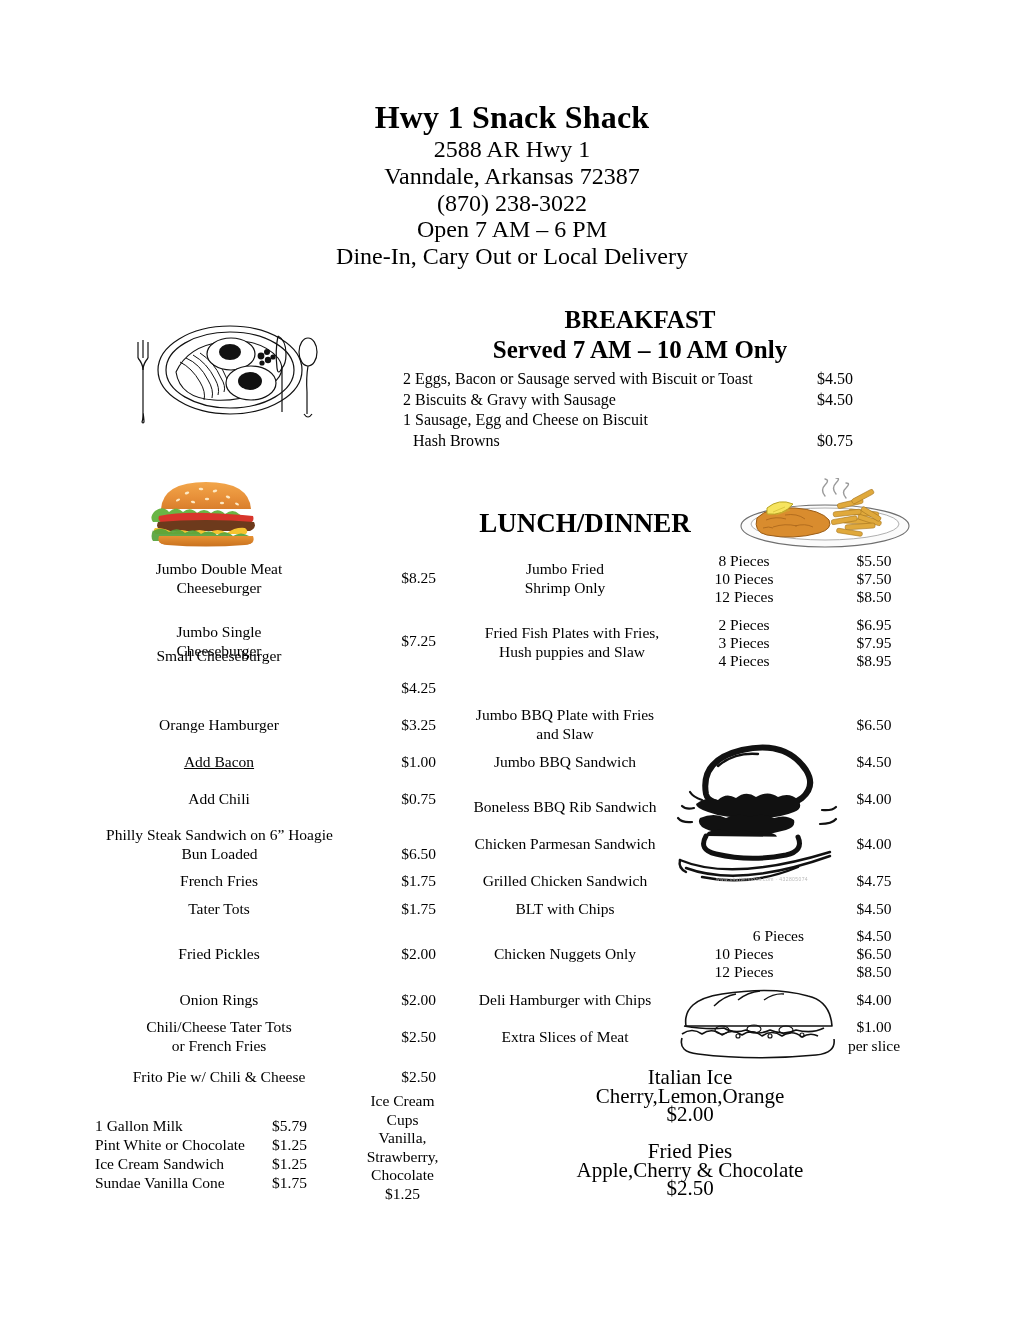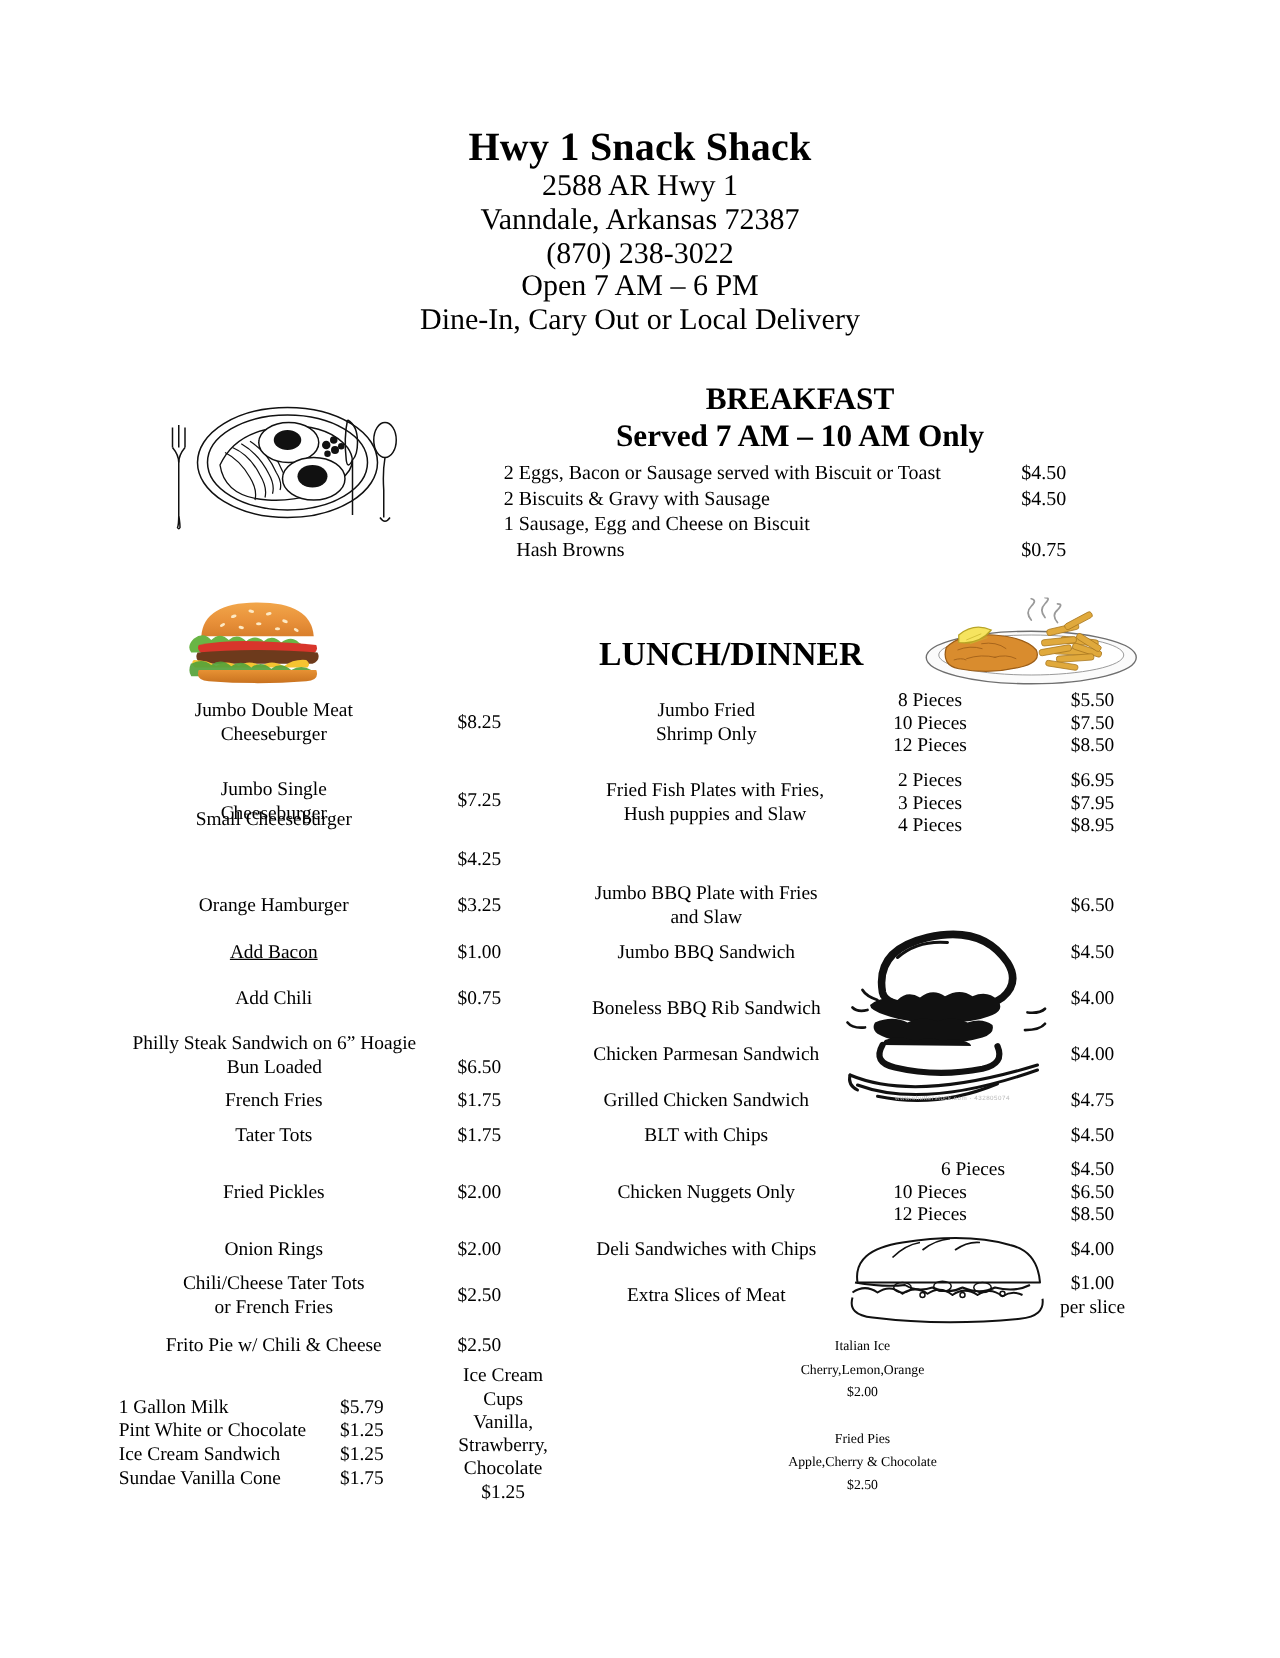--- a/index.html
+++ b/index.html
@@ -88,21 +88,21 @@
   
   .cell {
     position: absolute;
     font-size: 15.5px;
     line-height: 18.5px;
   }
   .cell.ctr { text-align: center; }
 
   
   .col-l-name { width: 270px; left: 84px; text-align: center; }
-  .col-l-price { width: 70px; left: 366px; text-align: left; }
+  .col-l-price { width: 70px; left: 366px; text-align: right; }
 
   
   .col-m-name { width: 250px; left: 440px; text-align: center; }
   
   .col-pieces { width: 120px; left: 684px; text-align: center; }
   
   .col-r-price { width: 80px; left: 834px; text-align: center; }
 
   
   .dairy {
@@ -125,21 +125,21 @@
     text-align: center;
     font-size: 15.5px;
     line-height: 18.6px;
   }
 
   
   .dessert {
     position: absolute;
     width: 260px;
     text-align: center;
-    font-size: 11px;
+    font-size: 21px;
     line-height: 18.6px;
   }
   .dessert.italian-ice { left: 560px; top: 1068px; }
   .dessert.fried-pies { left: 560px; top: 1142px; }
 
   
   .art { position: absolute; }
 
   .art-breakfast { left: 118px; top: 300px; width: 220px; height: 135px; }
   .art-burger    { left: 145px; top: 473px; width: 122px; height: 75px; }
@@ -437,21 +437,21 @@
 <div class="cell ctr col-r-price" style="top:900px;">$4.50</div>
 
 <div class="cell ctr col-m-name" style="top:945px;">Chicken Nuggets Only</div>
 <div class="cell ctr col-pieces" style="top:927px;text-align:right;">6 Pieces</div>
 <div class="cell ctr col-pieces" style="top:945px;">10 Pieces</div>
 <div class="cell ctr col-pieces" style="top:963px;">12 Pieces</div>
 <div class="cell ctr col-r-price" style="top:927px;">$4.50</div>
 <div class="cell ctr col-r-price" style="top:945px;">$6.50</div>
 <div class="cell ctr col-r-price" style="top:963px;">$8.50</div>
 
-<div class="cell ctr col-m-name" style="top:991px;">Deli Sandwiches with Chips</div>
+<div class="cell ctr col-m-name" style="top:991px;">Deli Hamburger with Chips</div>
 <div class="cell ctr col-r-price" style="top:991px;">$4.00</div>
 
 <div class="cell ctr col-m-name" style="top:1028px;">Extra Slices of Meat</div>
 <div class="cell ctr col-r-price" style="top:1018px;">$1.00</div>
 <div class="cell ctr col-r-price" style="top:1037px;">per slice</div>
 
 <div class="art art-bbq">
   <svg viewBox="0 0 175 160" xmlns="http://www.w3.org/2000/svg">
 
     <path d="M34 62 q-6 -34 36 -44 q44 -10 64 20 q10 16 -4 28 q-14 10 -40 10 q-34 1 -48 -6 q-7 -3 -8 -8 z" fill="#fff" stroke="#111" stroke-width="6" stroke-linejoin="round"></path>

